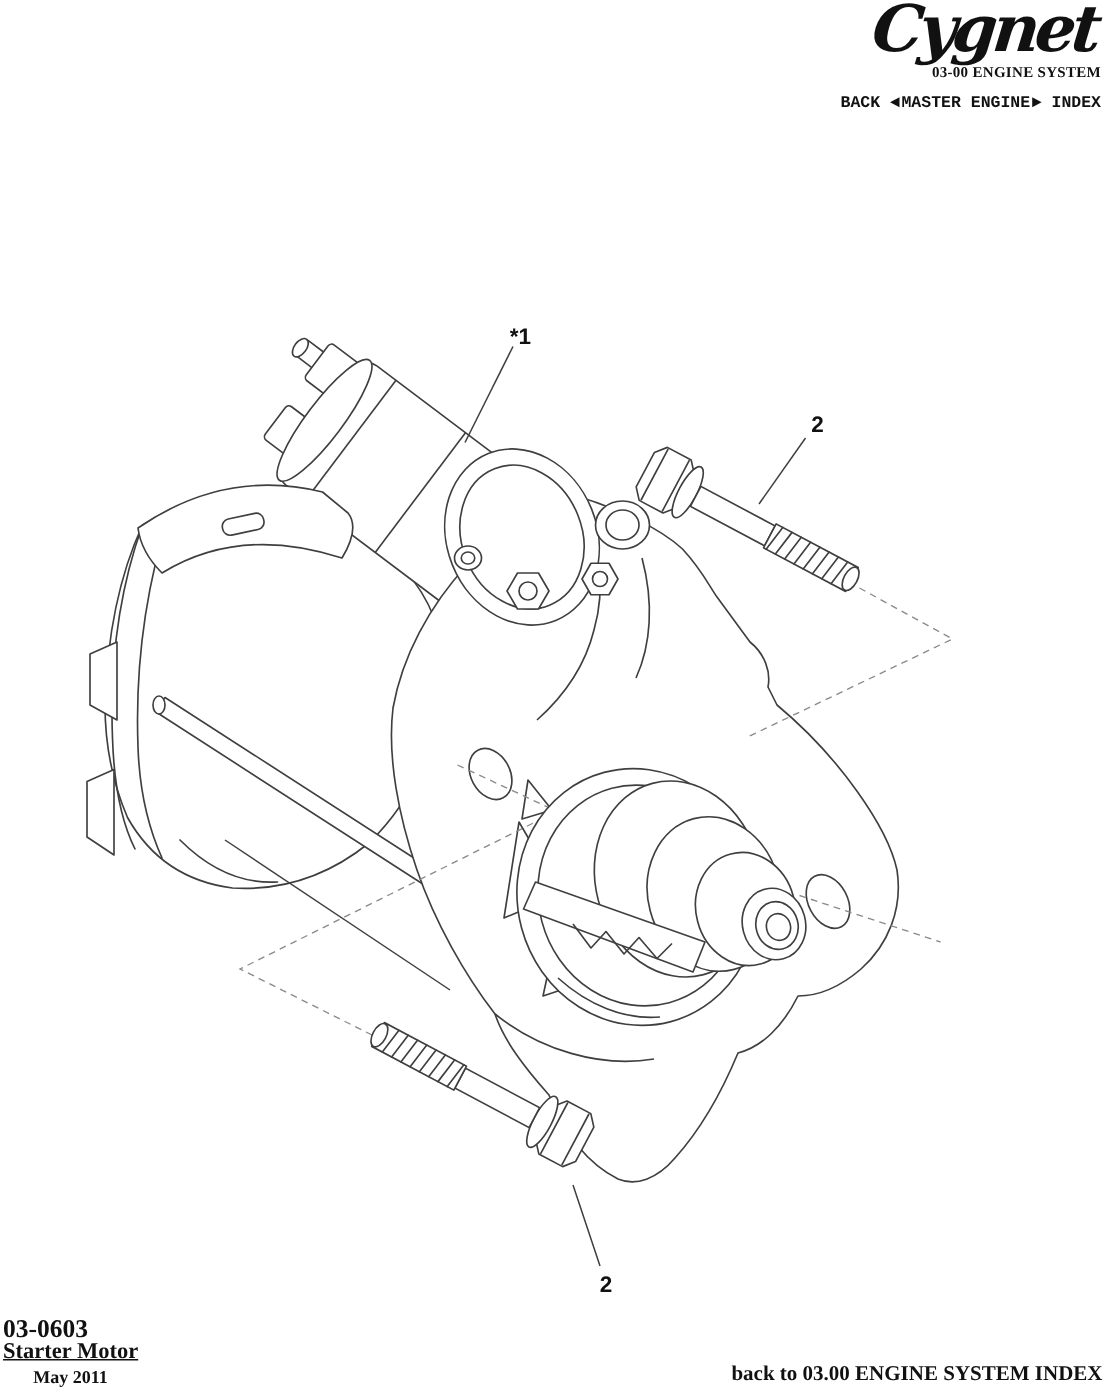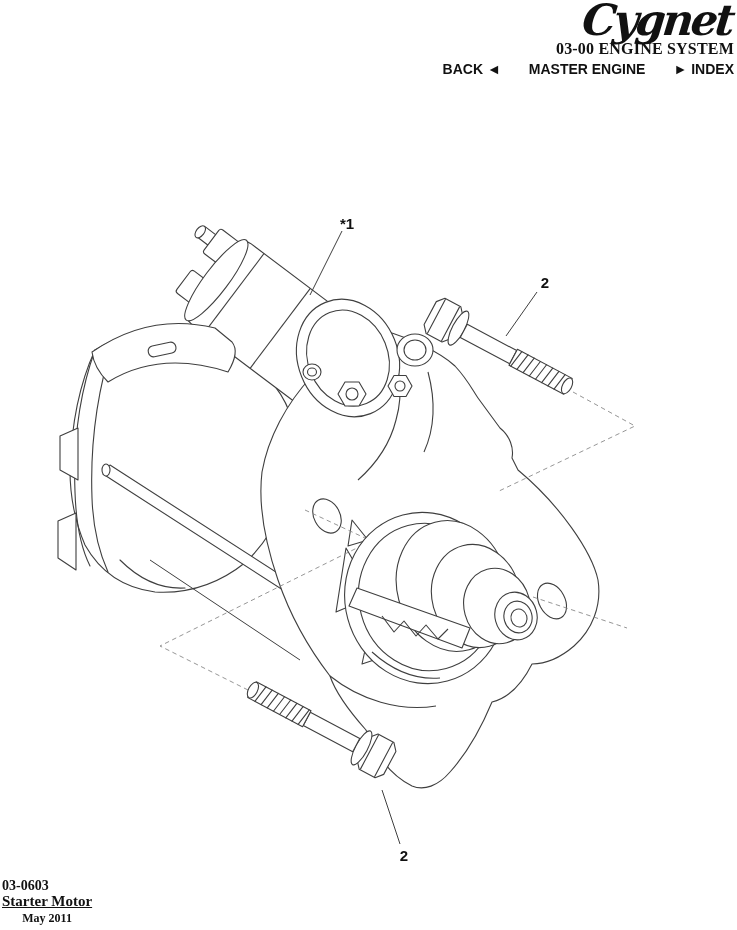--- a/index.html
+++ b/index.html
@@ -17,45 +17,45 @@
     font-family:"DejaVu Serif",serif;
     font-style:italic;font-weight:bold;
     font-size:43px;line-height:40px;
     letter-spacing:-3px;
     transform:skewX(-6deg);
     transform-origin:right top;
     white-space:nowrap;
   }
   .system-title{
     font-family:"Liberation Serif",serif;
-    font-weight:bold;font-size:16px;line-height:16px;
+    font-weight:bold;font-size:10px;line-height:16px;
     margin-top:1px;letter-spacing:.2px;white-space:nowrap;
   }
   .nav{
     margin-top:7px;
-    font-family:Liberation Sans, sans-serif;
-    font-weight:bold;font-size:14px;line-height:11px;
-    display:flex;gap:28px;justify-content:flex-end;white-space:nowrap;
+    font-family:Liberation Mono, monospace;
+    font-weight:bold;font-size:11px;line-height:11px;
+    display:flex;gap:1px;justify-content:flex-end;white-space:nowrap;
   }
   .nav span{cursor:pointer;}
   
   .notice{
     position:absolute;left:8px;top:166px;
     font-weight:bold;font-size:11px;line-height:13px;
     cursor:pointer;white-space:nowrap;
   }
   
   .diagram{position:absolute;left:0;top:0;width:737px;height:930px;}
   .lbl{
     font-family:"Liberation Sans",sans-serif;
     font-weight:bold;font-size:15px;fill:#111111;
   }
   
   .footer-left{position:absolute;left:2px;top:878px;font-family:"Liberation Serif",serif;font-weight:bold;}
-  .doc-number{font-size:14px;line-height:15px;}
+  .doc-number{font-size:17px;line-height:15px;}
   .part-title{font-size:15px;line-height:17px;text-decoration:underline;}
   .doc-date{font-size:12px;line-height:14px;margin-top:1px;text-align:center;}
   .footer-right{
     position:absolute;right:2px;top:909px;
     font-family:"Liberation Serif",serif;font-weight:bold;font-size:14px;
     cursor:pointer;white-space:nowrap;
   }
 </style>
 </head>
 <body>
@@ -222,14 +222,15 @@
     <text class="lbl" x="347" y="229" text-anchor="middle">*1</text>
     <text class="lbl" x="545" y="288" text-anchor="middle">2</text>
     <text class="lbl" x="404" y="861" text-anchor="middle">2</text>
   </svg>
 
   <div class="footer-left">
     <div class="doc-number">03-0603</div>
     <div class="part-title">Starter Motor</div>
     <div class="doc-date">May 2011</div>
   </div>
+  <div class="footer-right">back to 03.00 ENGINE SYSTEM INDEX</div>
 
 </div>
 
 </body></html>

